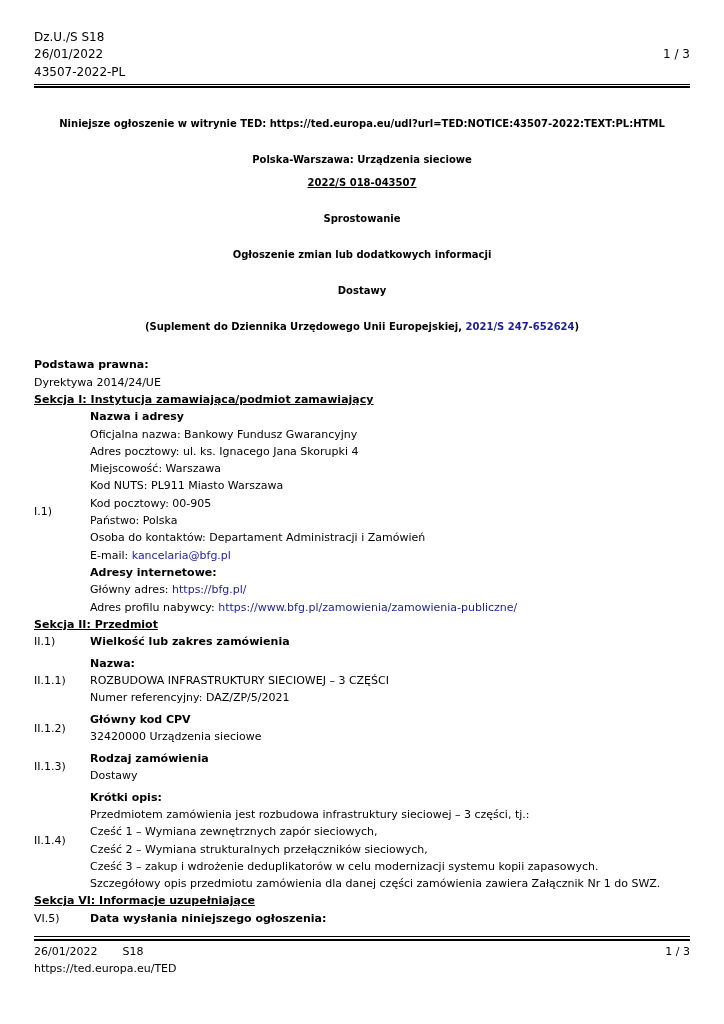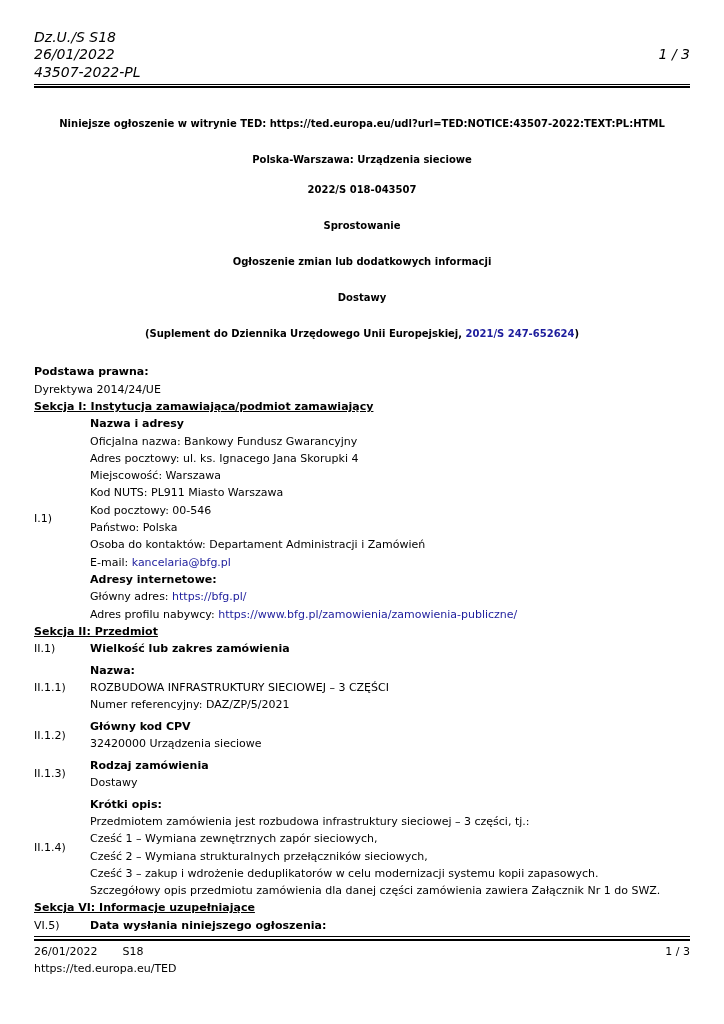--- a/index.html
+++ b/index.html
@@ -7,30 +7,30 @@
     position:relative;
     width:724px;height:1024px;
     background:#ffffff;
     font-family:"DejaVu Sans","Liberation Sans",sans-serif;
     color:#000;
     overflow:hidden;
     box-sizing:border-box;
     padding:29px 34px 0 34px;
   }
   
-  .hdr{position:relative;font-size:14px;line-height:17.3px;font-style:italic;}
+  .hdr{position:relative;font-size:12px;line-height:17.3px;}
   .hdr .pagenum{position:absolute;top:17px;right:0;}
   .rule{margin-top:3px;}
   .rule .thin{height:1px;background:#000;}
   .rule .spacer{height:1.5px;}
   .rule .thick{height:2px;background:#000;}
   
   .notice{margin-top:29px;text-align:center;font-size:10px;font-weight:bold;line-height:13px;}
   .ctitle{text-align:center;font-size:10px;font-weight:bold;line-height:18px;}
-  .mt0{margin-top:12px;}
+  .mt0{margin-top:5px;text-decoration:underline;}
   .mt21{margin-top:21px;}
   .mt18{margin-top:18px;}
   
   .bodytext{font-size:11px;line-height:17.3px;}
   .legal{margin-top:20px;}
   .bold{font-weight:bold;}
   .sec-heading{font-weight:bold;text-decoration:underline;}
   .item{display:flex;margin-top:4.3px;align-items:center;}
   .sec-heading + .item{margin-top:0;}
   .item .num{width:56px;flex:0 0 56px;}
@@ -81,21 +81,21 @@
 
     <div class="sec-heading">Sekcja I: Instytucja zamawiająca/podmiot zamawiający</div>
     <div class="item">
       <div class="num">I.1)</div>
       <div class="cont">
         <div class="bold">Nazwa i adresy</div>
         <div>Oficjalna nazwa: Bankowy Fundusz Gwarancyjny</div>
         <div>Adres pocztowy: ul. ks. Ignacego Jana Skorupki 4</div>
         <div>Miejscowość: Warszawa</div>
         <div>Kod NUTS: PL911 Miasto Warszawa</div>
-        <div>Kod pocztowy: 00-546</div>
+        <div>Kod pocztowy: 00-905</div>
         <div>Państwo: Polska</div>
         <div>Osoba do kontaktów: Departament Administracji i Zamówień</div>
         <div>
           <span>E-mail: </span><a class="link">kancelaria@bfg.pl</a>
         </div>
         <div class="bold">Adresy internetowe:</div>
         <div>
           <span>Główny adres: </span><a class="link">https://bfg.pl/</a>
         </div>
         <div>

